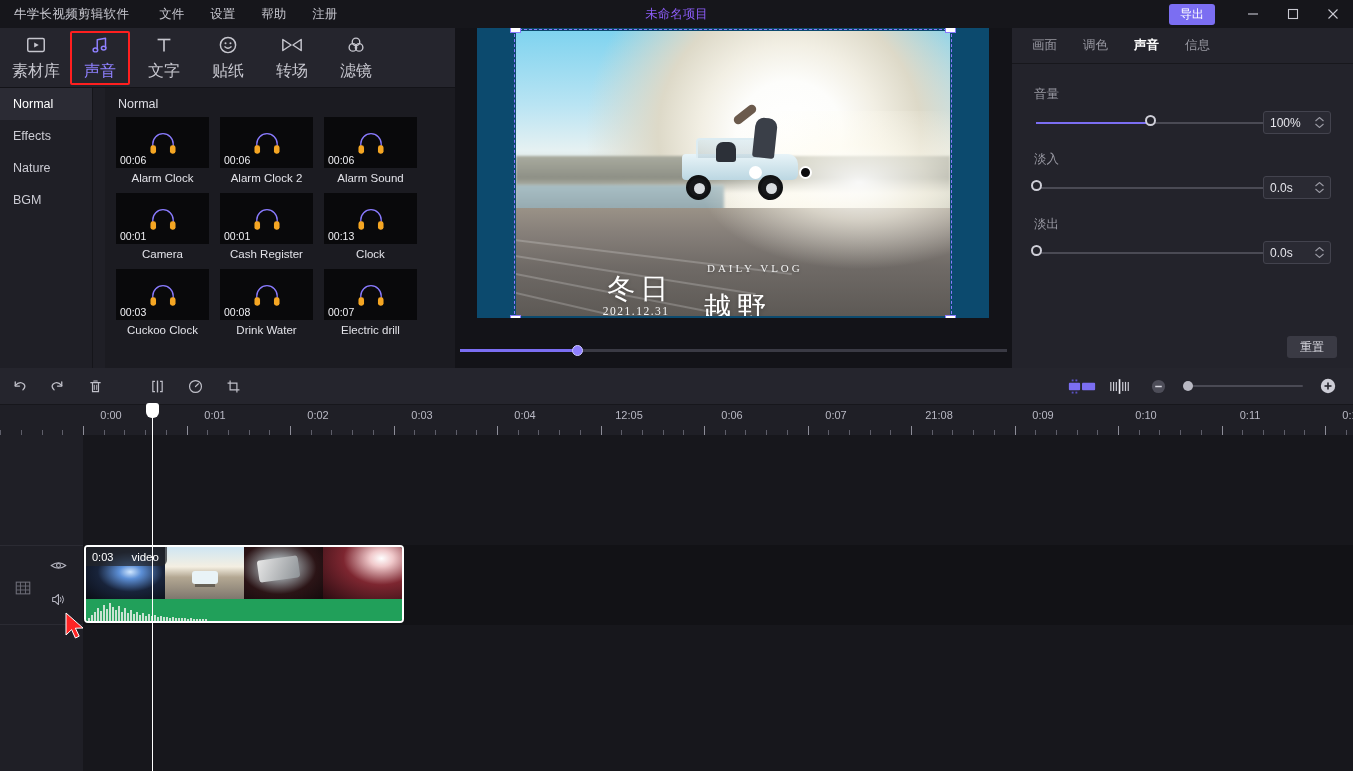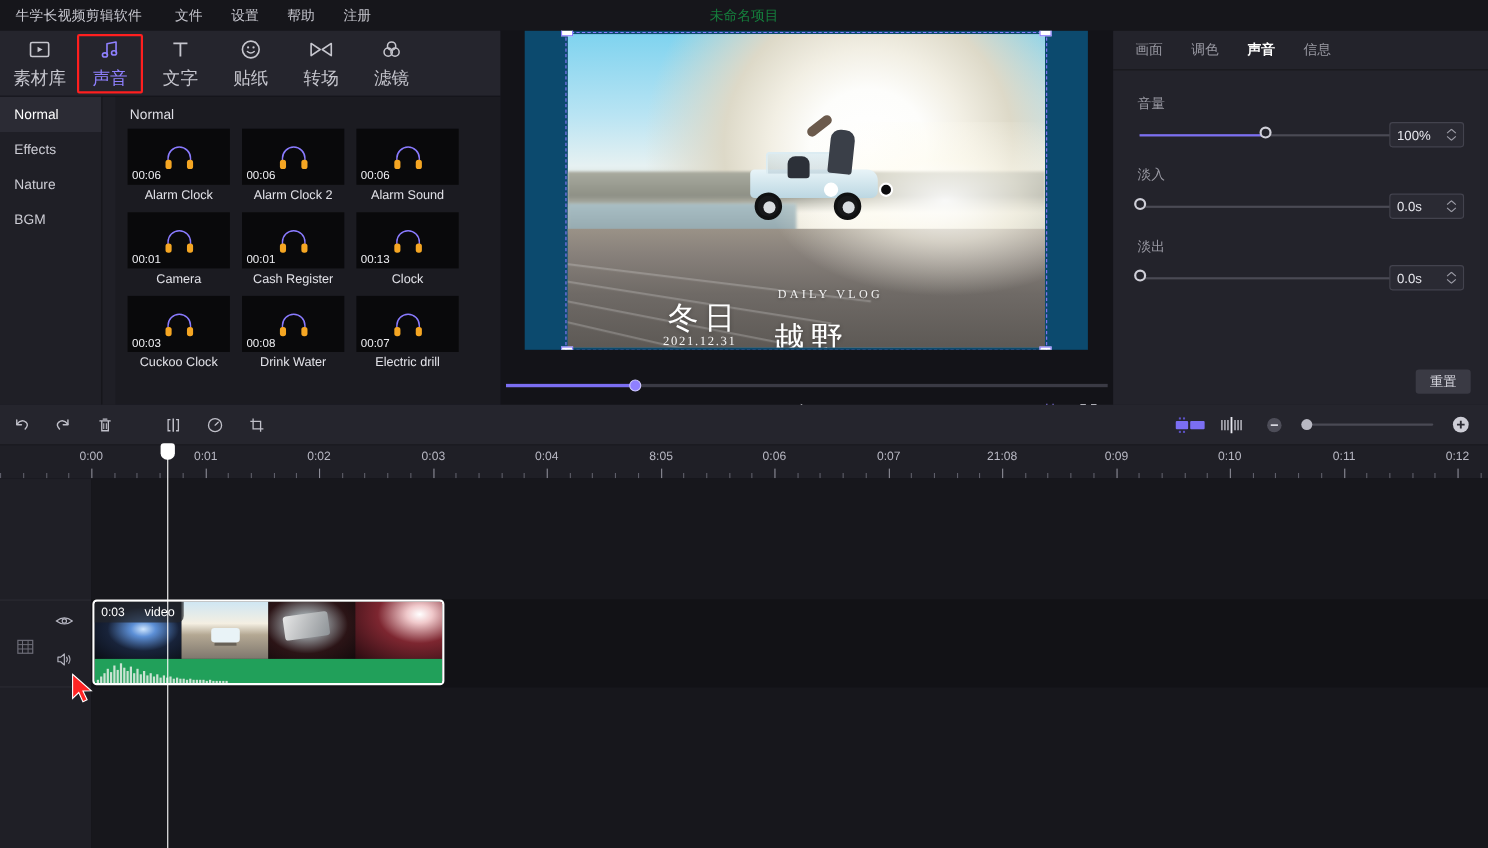--- a/index.html
+++ b/index.html
@@ -16,21 +16,21 @@
   
   .titlebar {
     position: absolute; left:0; top:0; width:1353px; height:28px;
     background:#16161b; display:flex; align-items:center;
   }
   .app-name { font-size:12.5px; color:#c8c8d0; padding-left:14px; letter-spacing:.3px; }
   .menus { display:flex; align-items:center; margin-left:30px; gap:26px; }
   .menu-item { font-size:12.5px; color:#c4c4cc; cursor:default; }
   .proj-title {
     position:absolute; left:0; width:100%; text-align:center;
-    font-size:12.5px; color:#15803d; pointer-events:none;
+    font-size:12.5px; color:#8b5cf6; pointer-events:none;
   }
   .tb-right { margin-left:auto; display:flex; align-items:center; height:28px; }
   .export-btn {
     background:#7b6ef2; color:#fff; font-size:12px;
     padding:3px 11px; border-radius:3px; margin-right:18px;
     line-height:15px;
   }
   .win-btn {
     width:40px; height:28px; display:flex; align-items:center; justify-content:center;
     color:#c9c9d1;
@@ -250,21 +250,21 @@
   .zt-line { position:absolute; left:0; top:6px; width:120px; height:2px; background:#4a4a54; border-radius:1px;}
   .zt-knob { position:absolute; left:0px; top:2px; width:10px; height:10px; border-radius:50%; background:#b9b9c3; }
 
   .ruler {
     position:absolute; left:0; top:405px; width:1353px; height:30px;
     background:#1f1f26; overflow:hidden;
   }
   .tick { position:absolute; bottom:0; width:1px; background:#5e5e69; }
   .tick.maj { height:9px; background:#8d8d98; }
   .tick.min { height:5px; }
-  .rlabel { position:absolute; top:4px; font-size:11px; color:#b9b9c4; transform:translateX(-50%); }
+  .rlabel { position:absolute; top:4px; font-size:11px; color:#b9b9c4; transform:translateX(-50%);margin-left:28px; }
 
   .tl-area {
     position:absolute; left:0; top:435px; width:1353px; height:336px;
     background:#131317;
   }
   .tl-head-col {
     position:absolute; left:0; top:0; width:83px; height:336px; background:#1f1f26;
   }
   .head-cell {
     position:absolute; left:0; top:110px; width:83px; height:80px;
@@ -322,20 +322,39 @@
 
   <div class="titlebar">
     <div class="app-name">牛学长视频剪辑软件</div>
     <div class="menus">
       <div class="menu-item">文件</div>
       <div class="menu-item">设置</div>
       <div class="menu-item">帮助</div>
       <div class="menu-item">注册</div>
     </div>
     <div class="proj-title">未命名项目</div>
+    <div class="tb-right">
+      <div class="export-btn">导出</div>
+      <div class="win-btn">
+        <svg width="12" height="12" viewBox="0 0 12 12">
+            <line x1="1" y1="6" x2="11" y2="6" stroke="currentColor" stroke-width="1.1"></line>
+          </svg>
+      </div>
+      <div class="win-btn">
+        <svg width="12" height="12" viewBox="0 0 12 12">
+            <rect x="1.5" y="1.5" width="9" height="9" fill="none" stroke="currentColor" stroke-width="1.1"></rect>
+          </svg>
+      </div>
+      <div class="win-btn close">
+        <svg width="12" height="12" viewBox="0 0 12 12">
+            <line x1="1.5" y1="1.5" x2="10.5" y2="10.5" stroke="currentColor" stroke-width="1.1"></line>
+            <line x1="10.5" y1="1.5" x2="1.5" y2="10.5" stroke="currentColor" stroke-width="1.1"></line>
+          </svg>
+      </div>
+    </div>
   </div>
 
   <div class="left-panel">
     <div class="tool-tabs">
 
       <div class="tool-tab">
         <svg width="22" height="22" viewBox="0 0 24 24">
           <rect x="3" y="5" width="18" height="14" rx="1.5" fill="none" stroke="currentColor" stroke-width="1.6"></rect>
           <path d="M10 9.2 L15 12 L10 14.8 Z" fill="currentColor"></path>
         </svg>
@@ -788,21 +807,21 @@
       <div class="tick min" style="left: 518px;"></div>
       <div class="tick min" style="left: 538px;"></div>
       <div class="tick min" style="left: 559px;"></div>
       <div class="tick min" style="left: 580px;"></div>
       <div class="rlabel" style="left: 497px;">0:04</div>
       <div class="tick maj" style="left: 601px;"></div>
       <div class="tick min" style="left: 621px;"></div>
       <div class="tick min" style="left: 642px;"></div>
       <div class="tick min" style="left: 663px;"></div>
       <div class="tick min" style="left: 683px;"></div>
-      <div class="rlabel" style="left: 601px;">8:05</div>
+      <div class="rlabel" style="left: 601px;">12:05</div>
       <div class="tick maj" style="left: 704px;"></div>
       <div class="tick min" style="left: 725px;"></div>
       <div class="tick min" style="left: 745px;"></div>
       <div class="tick min" style="left: 766px;"></div>
       <div class="tick min" style="left: 787px;"></div>
       <div class="rlabel" style="left: 704px;">0:06</div>
       <div class="tick maj" style="left: 808px;"></div>
       <div class="tick min" style="left: 828px;"></div>
       <div class="tick min" style="left: 849px;"></div>
       <div class="tick min" style="left: 870px;"></div>

